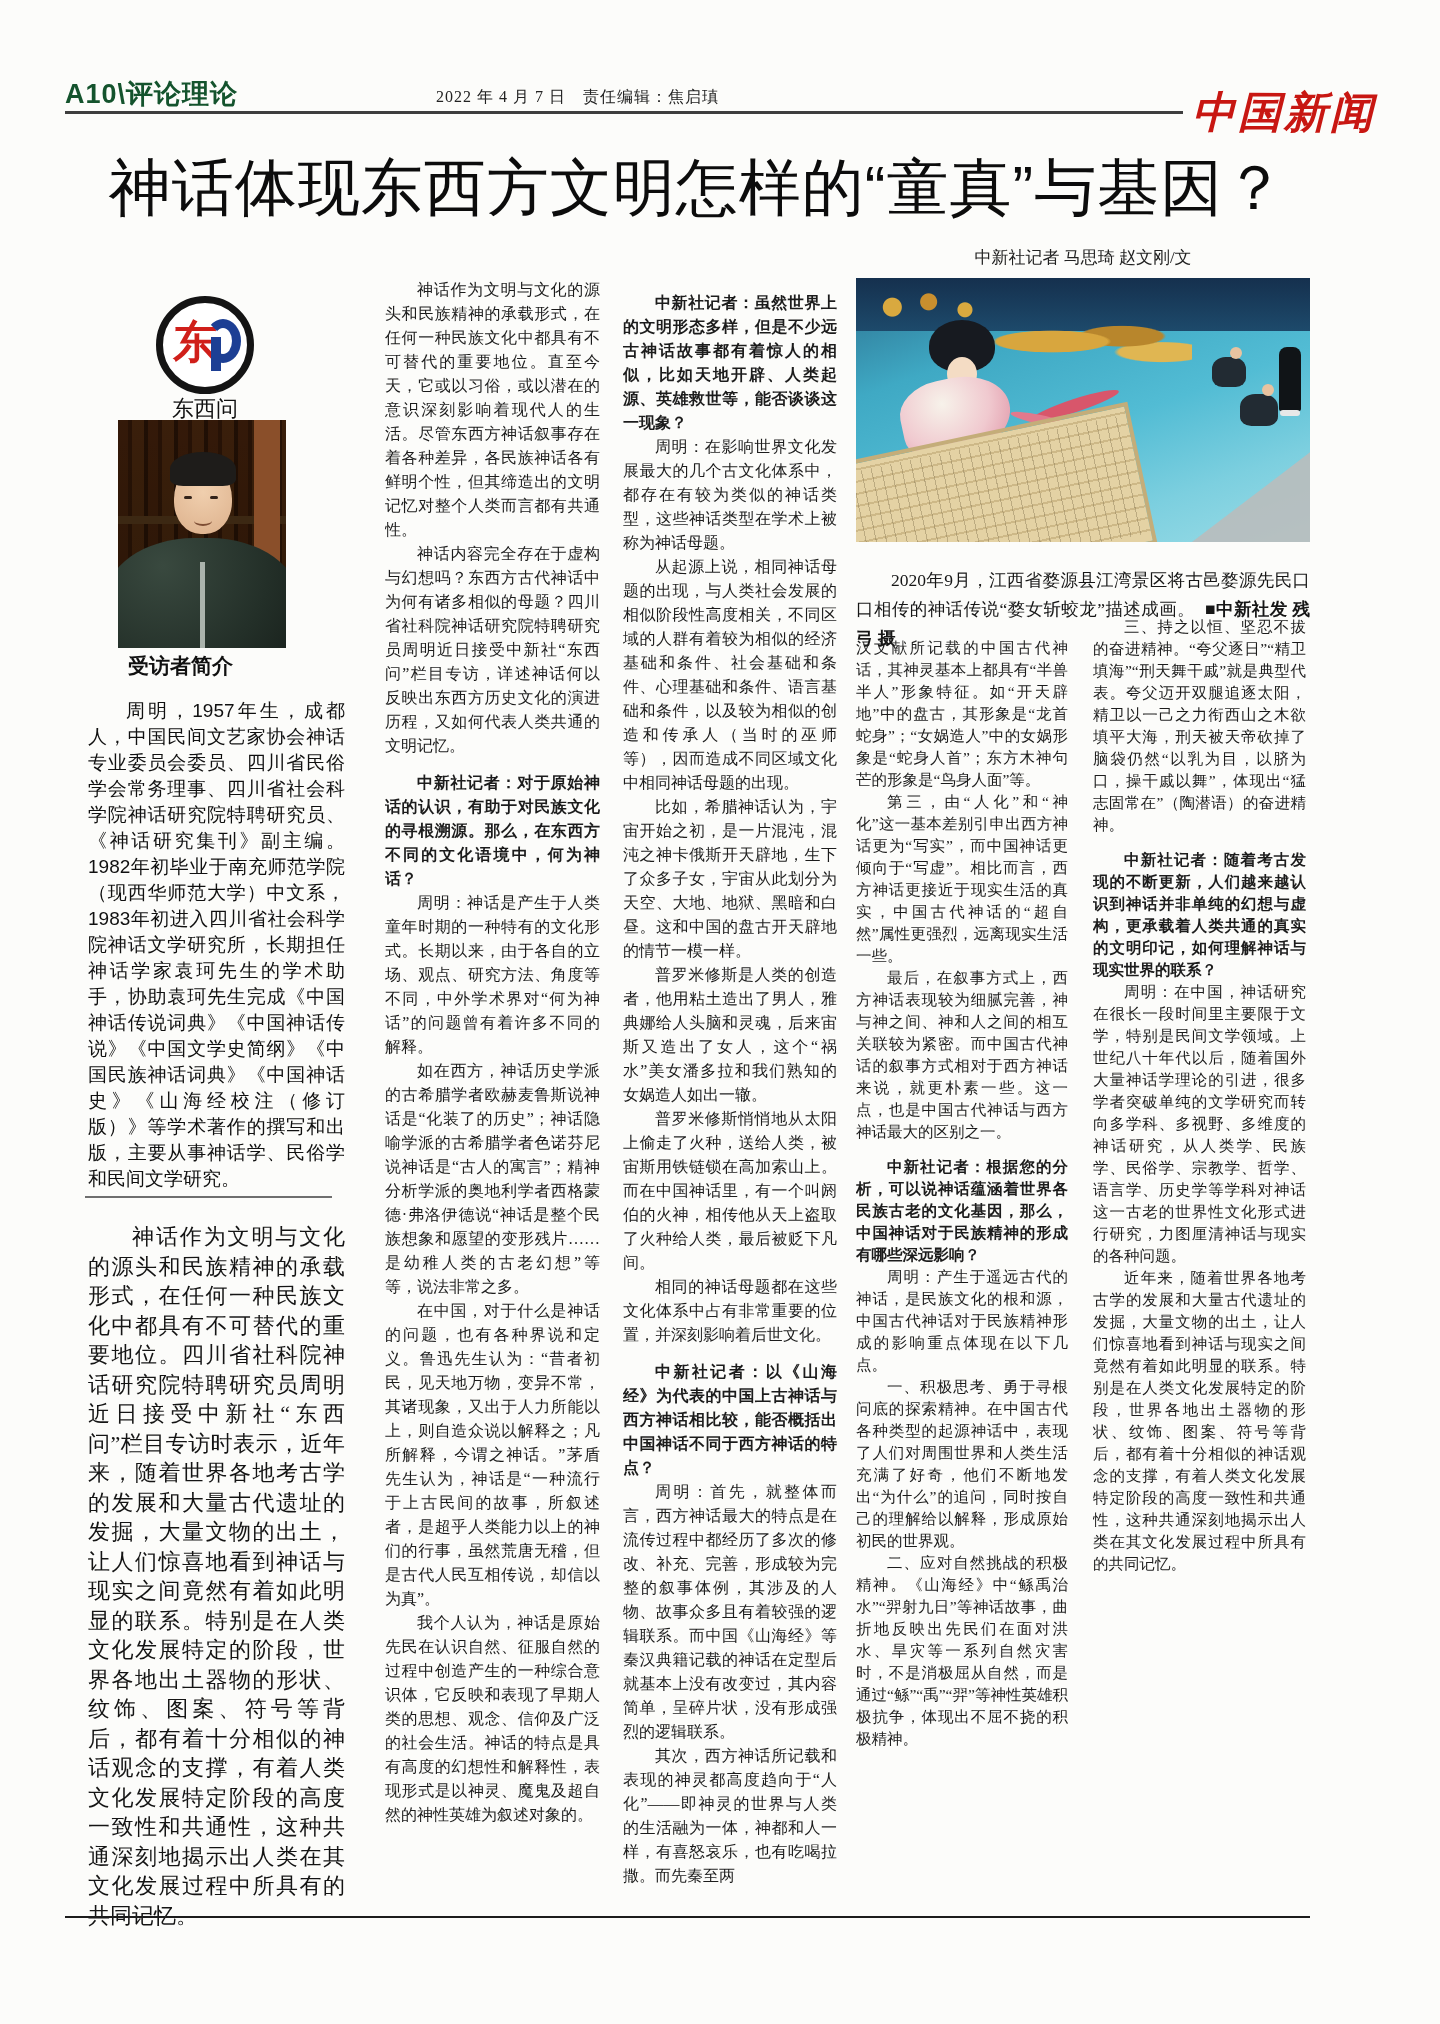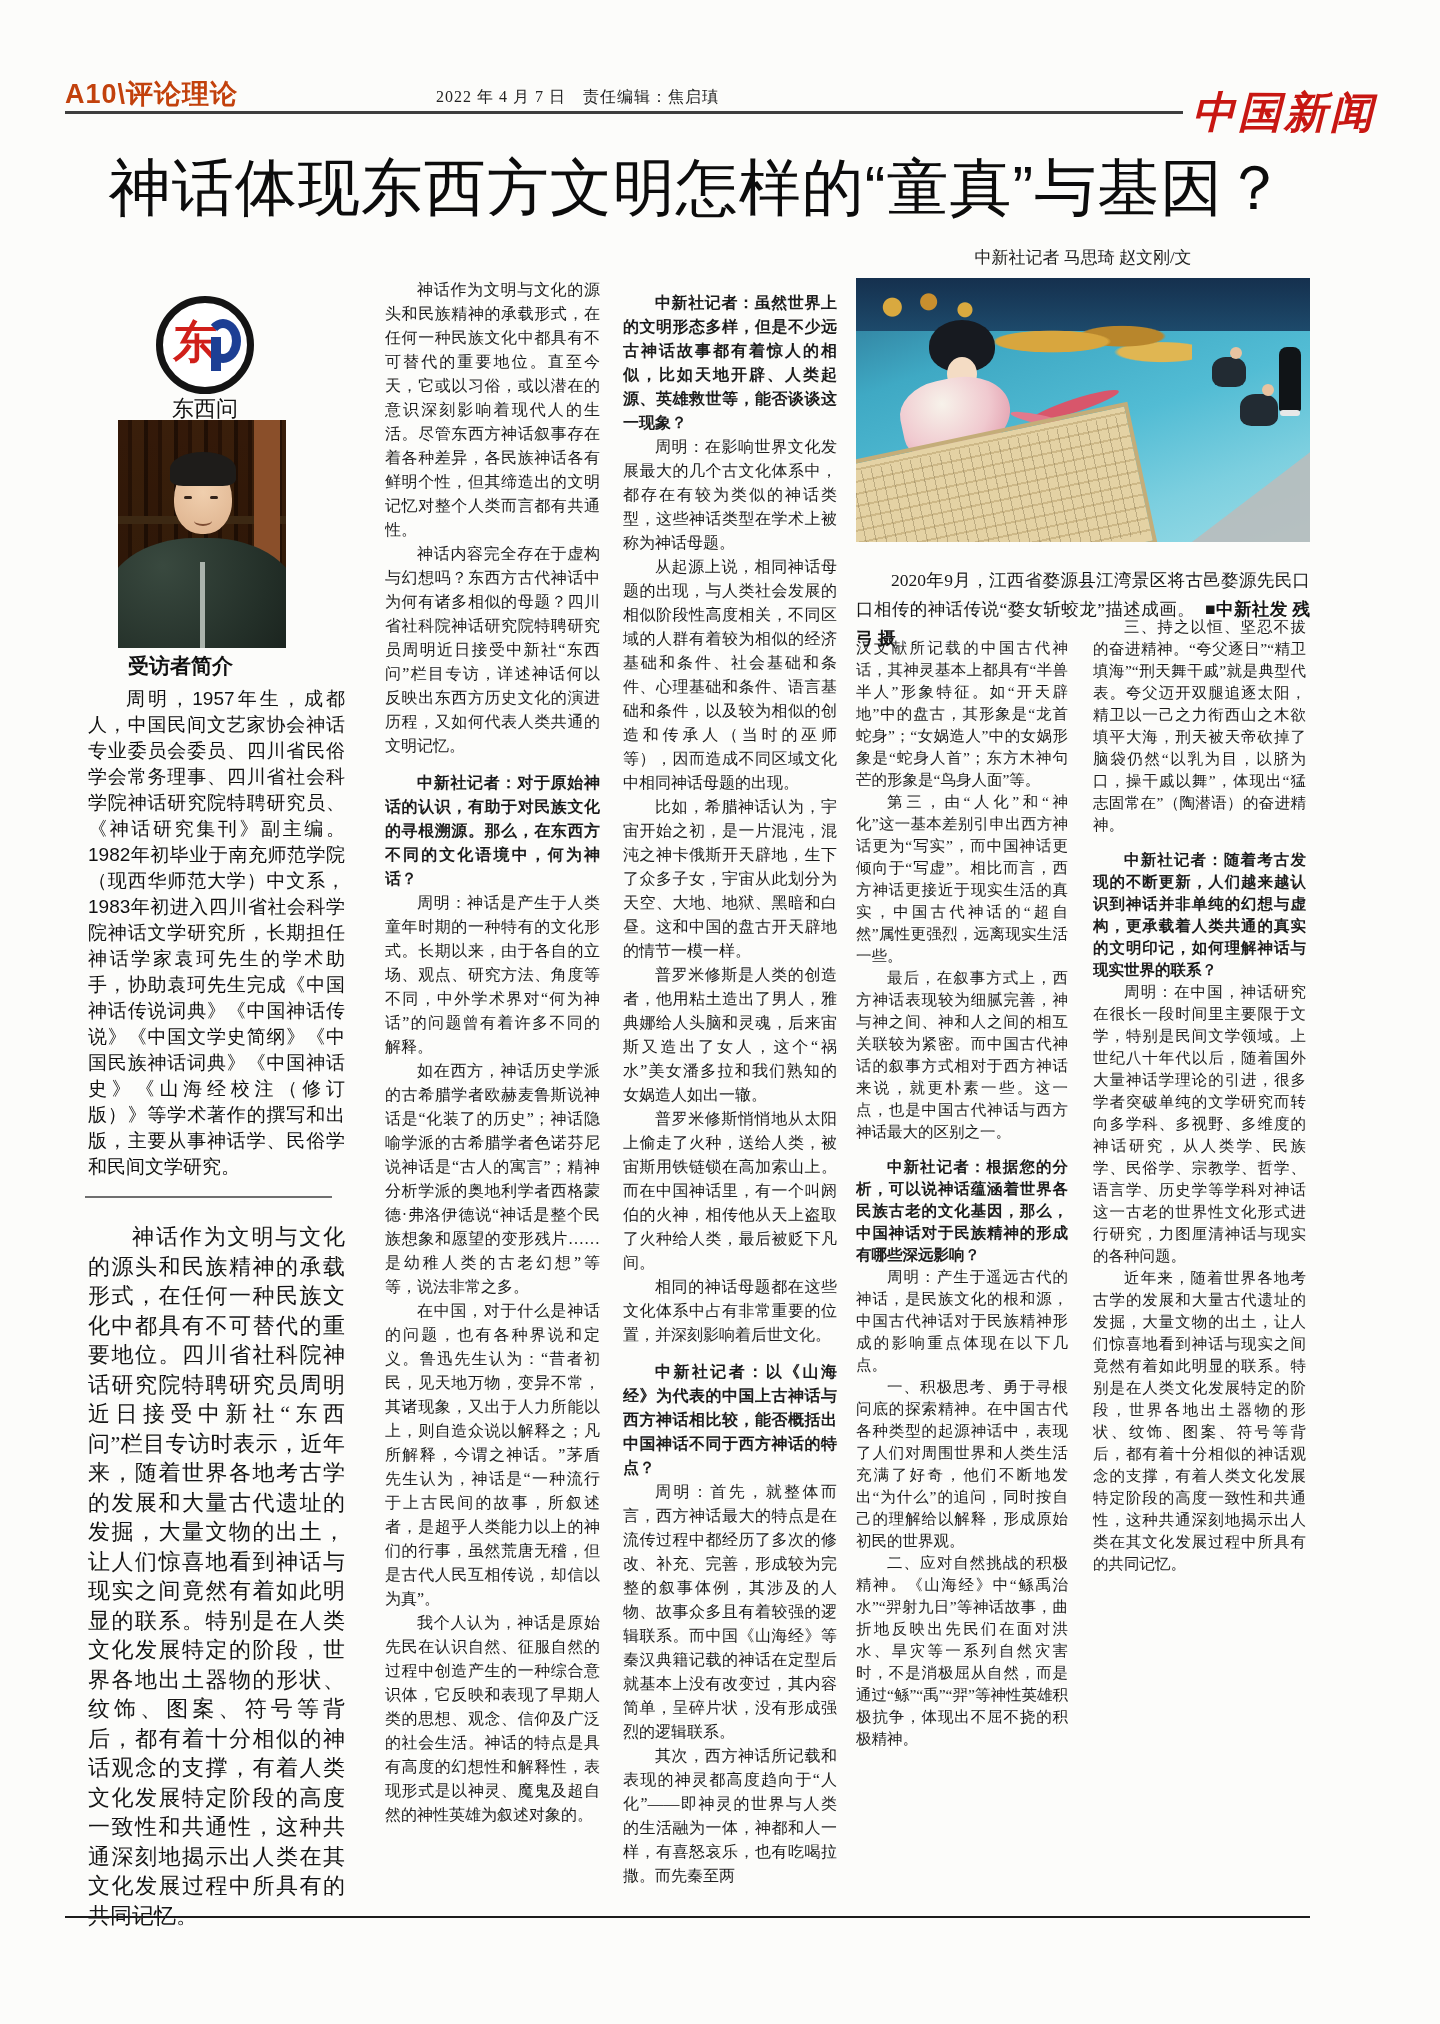--- a/index.html
+++ b/index.html
@@ -1,20 +1,20 @@
 <!DOCTYPE html>
 <html><head>
 <meta charset="utf-8">
 <style>
   html,body{margin:0;padding:0;background:#e8e8e6;}
   .page{position:relative;width:1440px;height:2024px;background:#fcfcfa;margin:0 auto;overflow:hidden;
         font-family:"Liberation Serif","DejaVu Serif",serif;color:#1b1b1b;}
   
   .section-head{position:absolute;left:65px;top:76px;font-family:"Liberation Sans","DejaVu Sans",sans-serif;
-        font-size:27px;font-weight:bold;letter-spacing:1px;color:#c2410c;}
+        font-size:27px;font-weight:bold;letter-spacing:1px;color:#14532d;}
   .date-line{position:absolute;left:436px;top:87px;font-size:16px;color:#222;letter-spacing:1px;}
   .header-rule{position:absolute;left:65px;top:111px;width:1118px;height:3px;background:#3e3e3e;}
   .masthead{position:absolute;left:1192px;top:84px;width:205px;font-size:43px;font-weight:bold;font-style:italic;
         color:#c81712;letter-spacing:3px;white-space:nowrap;}
   .headline{position:absolute;left:65px;top:146px;width:1265px;text-align:center;
         font-family:"Liberation Sans","DejaVu Sans",sans-serif;font-weight:400;font-size:62px;
         letter-spacing:1px;color:#0c0c0c;white-space:nowrap;}
   .byline{position:absolute;left:856px;top:246px;width:454px;text-align:center;font-size:17px;color:#222;}
   
   .logo-wrap{position:absolute;left:65px;top:296px;width:280px;text-align:center;}
@@ -33,21 +33,21 @@
   .p-frame{position:absolute;right:6px;top:0;width:26px;height:100%;background:#8a4f2a;}
   .p-jacket{position:absolute;left:-14px;bottom:-30px;width:196px;height:140px;background:
         radial-gradient(circle at 30% 20%,#39493f,#232f28 60%,#161d19);border-radius:46% 46% 0 0;}
   .p-zip{position:absolute;left:82px;bottom:0;width:5px;height:86px;background:#aab3ac;}
   .p-head{position:absolute;left:56px;top:44px;width:58px;height:70px;background:
         radial-gradient(circle at 50% 40%,#f0cfae,#dcb08b);border-radius:50% 50% 46% 46%;}
   .p-hair{position:absolute;left:52px;top:32px;width:66px;height:34px;background:#1e1c1a;border-radius:50% 50% 20% 20%;}
   .p-eye{position:absolute;width:8px;height:3px;background:#33231a;border-radius:2px;top:76px;}
   .p-smile{position:absolute;left:76px;top:96px;width:18px;height:8px;border-bottom:2px solid #7d4d34;border-radius:50%;}
   .bio{position:absolute;left:88px;top:652px;width:257px;font-family:"Liberation Sans","DejaVu Sans",sans-serif;color:#101010;}
-  .bio-title{font-size:21px;font-weight:bold;padding-left:40px;margin-bottom:6px;}
+  .bio-title{font-size:21px;font-weight:bold;padding-left:40px;margin-bottom:18px;}
   .bio-text{font-size:19px;line-height:26px;text-align:justify;text-indent:2em;margin:0;}
   .side-divider{position:absolute;left:85px;top:1196px;width:247px;height:2px;background:#6f6f6f;}
   .deck{position:absolute;left:88px;top:1222px;width:257px;font-size:22px;line-height:29.5px;color:#141414;
         text-align:justify;text-indent:2em;}
   
   .bodycol{position:absolute;overflow:hidden;font-size:16px;line-height:24px;color:#1c1c1c;}
   .bodycol.narrowlead{font-size:15.5px;line-height:22px;}
   .para{margin:0;text-indent:2em;text-align:justify;}
   .para.q{font-weight:bold;margin-top:13px;}
   .para.cont{text-indent:0;margin-top:21px;}

